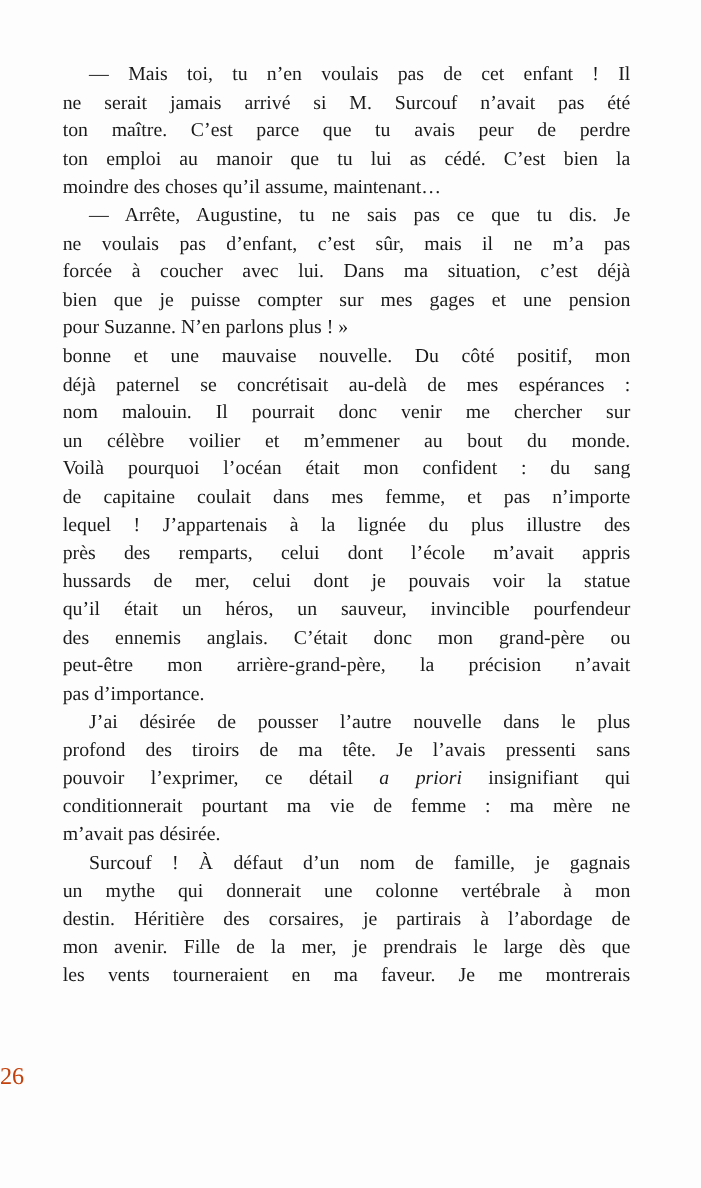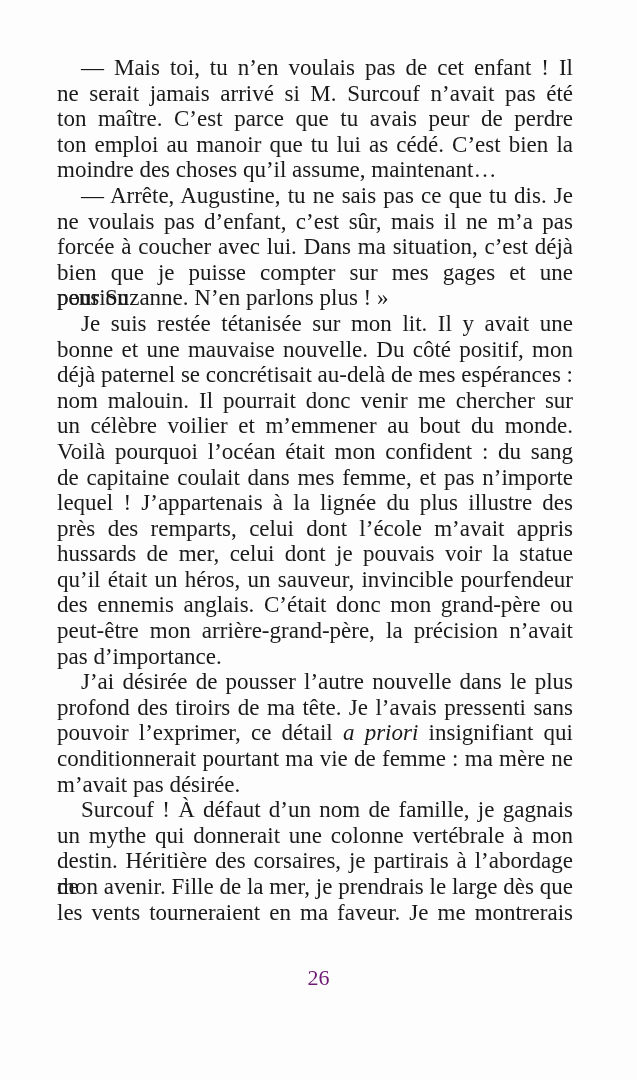--- a/index.html
+++ b/index.html
@@ -25,44 +25,44 @@
   .text-block {
     position: absolute;
     left: 57px;
     top: 55px;
     width: 516px;
   }
   .line {
     display: block;
     height: 25.6px;
     line-height: 25.6px;
-    font-size: 23px;
+    font-size: 18px;
     text-align: justify;
     text-align-last: justify;
     white-space: nowrap;
     overflow: visible;
   }
   .line.last {
     text-align-last: left;
   }
   .line.indent {
     padding-left: 24px;
   }
   .line .it {
     font-style: italic;
   }
   .page-number {
     position: absolute;
     left: 0;
     width: 637px;
     top: 965px;
-    text-align: center;
+    text-align: left;
     font-size: 22px;
     line-height: 26px;
-    color: #701a75;
+    color: #c2410c;
   }
   
   .line span.j {
     display: inline-block;
     width: 100%;
     text-align: justify;
     text-align-last: justify;
     white-space: normal;
   }
   .line.indent span.j { width: 100%; }
@@ -84,21 +84,20 @@
 
     <div class="paragraph">
       <div class="line indent"><span class="j">— Arrête, Augustine, tu ne sais pas ce que tu dis. Je</span></div>
       <div class="line"><span class="j">ne voulais pas d’enfant, c’est sûr, mais il ne m’a pas</span></div>
       <div class="line"><span class="j">forcée à coucher avec lui. Dans ma situation, c’est déjà</span></div>
       <div class="line"><span class="j">bien que je puisse compter sur mes gages et une pension</span></div>
       <div class="line last"><span class="j">pour Suzanne. N’en parlons plus ! »</span></div>
     </div>
 
     <div class="paragraph">
-      <div class="line indent"><span class="j">Je suis restée tétanisée sur mon lit. Il y avait une</span></div>
       <div class="line"><span class="j">bonne et une mauvaise nouvelle. Du côté positif, mon</span></div>
       <div class="line"><span class="j">déjà paternel se concrétisait au-delà de mes espérances :</span></div>
       <div class="line"><span class="j">nom malouin. Il pourrait donc venir me chercher sur</span></div>
       <div class="line"><span class="j">un célèbre voilier et m’emmener au bout du monde.</span></div>
       <div class="line"><span class="j">Voilà pourquoi l’océan était mon confident : du sang</span></div>
       <div class="line"><span class="j">de capitaine coulait dans mes femme, et pas n’importe</span></div>
       <div class="line"><span class="j">lequel ! J’appartenais à la lignée du plus illustre des</span></div>
       <div class="line"><span class="j">près des remparts, celui dont l’école m’avait appris</span></div>
       <div class="line"><span class="j">hussards de mer, celui dont je pouvais voir la statue</span></div>
       <div class="line"><span class="j">qu’il était un héros, un sauveur, invincible pourfendeur</span></div>

